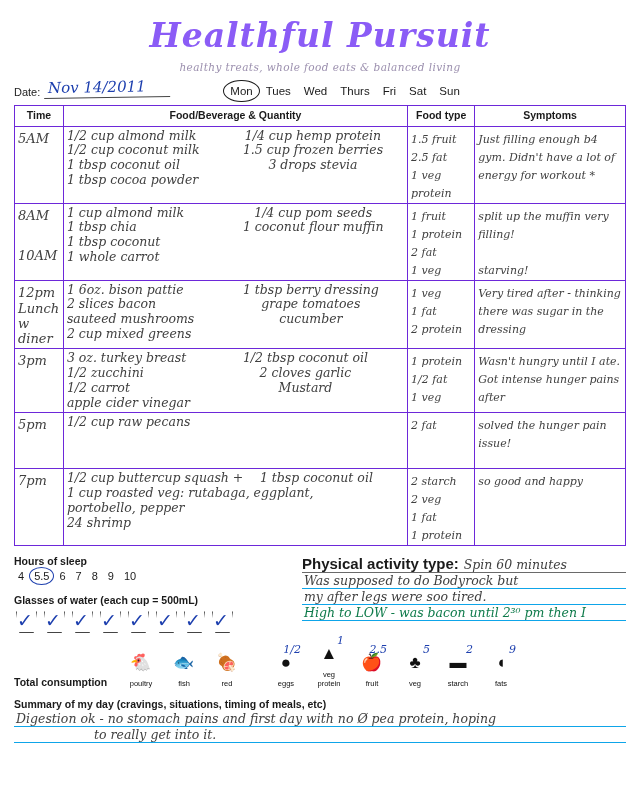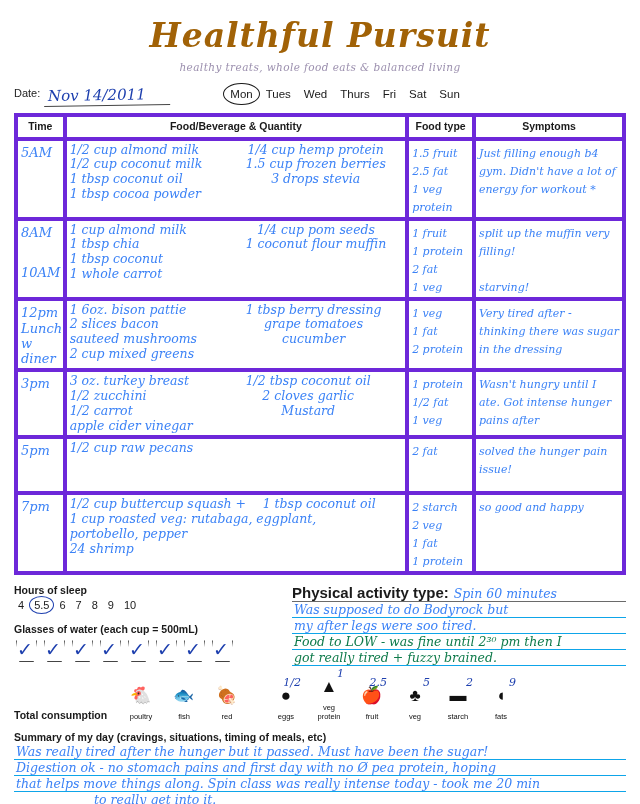--- a/index.html
+++ b/index.html
@@ -25,36 +25,36 @@
   
   .brand {
     text-align: center;
     padding-top: 16px;
   }
   .brand-title {
     font-family: "DejaVu Serif", serif;
     font-size: 33px;
     font-style: italic;
     font-weight: bold;
-    color: #a16207;
+    color: #8b5cf6;
     letter-spacing: 1px;
   }
   .brand-sub {
     font-family: "DejaVu Serif", serif;
     font-size: 10.5px;
     font-style: italic;
     color: #9b8fae;
     margin-top: 6px;
     letter-spacing: .4px;
   }
   
   .daterow {
     display: flex;
-    align-items: flex-start;
-    margin-top: 14px;
+    align-items: flex-end;
+    margin-top: 6px;
     font-size: 11px;
     position: relative;
   }
   .date-label { font-size: 11px; color:#222; margin-right: 4px; }
   .date-value {
     font-family: "DejaVu Serif", serif;
     color: #1d3fae;
     font-size: 15px;
     font-style: italic;
     border-bottom: 1px solid #444;
@@ -79,56 +79,57 @@
     border-radius: 50%;
   }
   
   table.log {
     width: 100%;
     border-collapse: collapse;
     margin-top: 7px;
     table-layout: fixed;
   }
   table.log th, table.log td {
-    border: 4px solid #6d28d9;
+    border: 1px solid #6d28d9;
     vertical-align: top;
     padding: 2px 3px;
   }
   table.log th {
     font-size: 10.5px;
     font-weight: bold;
     text-align: center;
     padding: 3px 2px;
     height: 14px;
   }
   .col-time  { width: 48px; }
   .col-food  { width: 338px; }
   .col-type  { width: 66px; }
   .col-symp  { width: 148px; }
 
   .hw {
     font-family: "DejaVu Serif", serif;
     font-style: italic;
-    color: #3b82f6;
+    color: #404040;
     font-size: 12.5px;
     line-height: 1.18;
     white-space: pre-line;
   }
   .hw.small { font-size: 11px; }
   .hw.green { color: #0e7a4a; }
   .time-cell .hw { font-size: 13px; }
   .time-sub { font-size: 10px; display:block; }
   .food-cell { position: relative; }
   .food-left { display: inline-block; width: 176px; vertical-align: top; }
   .food-right { display: inline-block; vertical-align: top; text-align: center; }
 
   
   .lower {
     display: flex;
     margin-top: 9px;
+    gap: 10px;
   }
   .lower-left { width: 278px; }
   .lower-right { flex: 1; }
   .sect-title { font-size: 10.5px; font-weight: bold; margin-bottom: 3px; }
 
   .sleep-scale {
     display: flex;
     gap: 10px;
     font-size: 11px;
     align-items: center;
@@ -394,24 +395,21 @@
         <span class="hw val">Spin 60 minutes</span>
       </div>
       <div class="ruled">
           <span class="hw">Was supposed to do Bodyrock but</span>
         </div>
       <div class="ruled">
           <span class="hw">my after legs were soo tired.</span>
         </div>
 
       <div class="ruled">
-          <span class="hw green">Food to LOW - was fine until 2³⁰ pm then I</span>
-        </div>
-      <div class="ruled">
-          <span class="hw green">got really tired + fuzzy brained.</span>
+          <span class="hw green">High to LOW - was bacon until 2³⁰ pm then I</span>
         </div>
     </div>
   </div>
 
   <div class="consume-row">
     <div class="consume-label">Total consumption</div>
     <div class="icons">
       <div class="icon-item">
         <div class="icon-glyph">🐔</div>
         <div class="icon-cap">poultry</div>
@@ -456,26 +454,20 @@
         <div class="icon-glyph">◖</div>
         <div class="icon-cap">fats</div>
         <div class="icon-val">9</div>
       </div>
     </div>
   </div>
 
   <div class="summary">
     <div class="sect-title">Summary of my day (cravings, situations, timing of meals, etc)</div>
     <div class="ruled">
-        <span class="hw">Was really tired after the hunger but it passed. Must have been the sugar!</span>
-      </div>
-    <div class="ruled">
         <span class="hw">Digestion ok - no stomach pains and first day with no Ø pea protein, hoping</span>
-      </div>
-    <div class="ruled">
-        <span class="hw">that helps move things along. Spin class was really intense today - took me 20 min</span>
       </div>
     <div class="ruled">
         <span class="hw" style="left:80px">to really get into it.</span>
       </div>
   </div>
 
 </div>
 
 </body></html>

